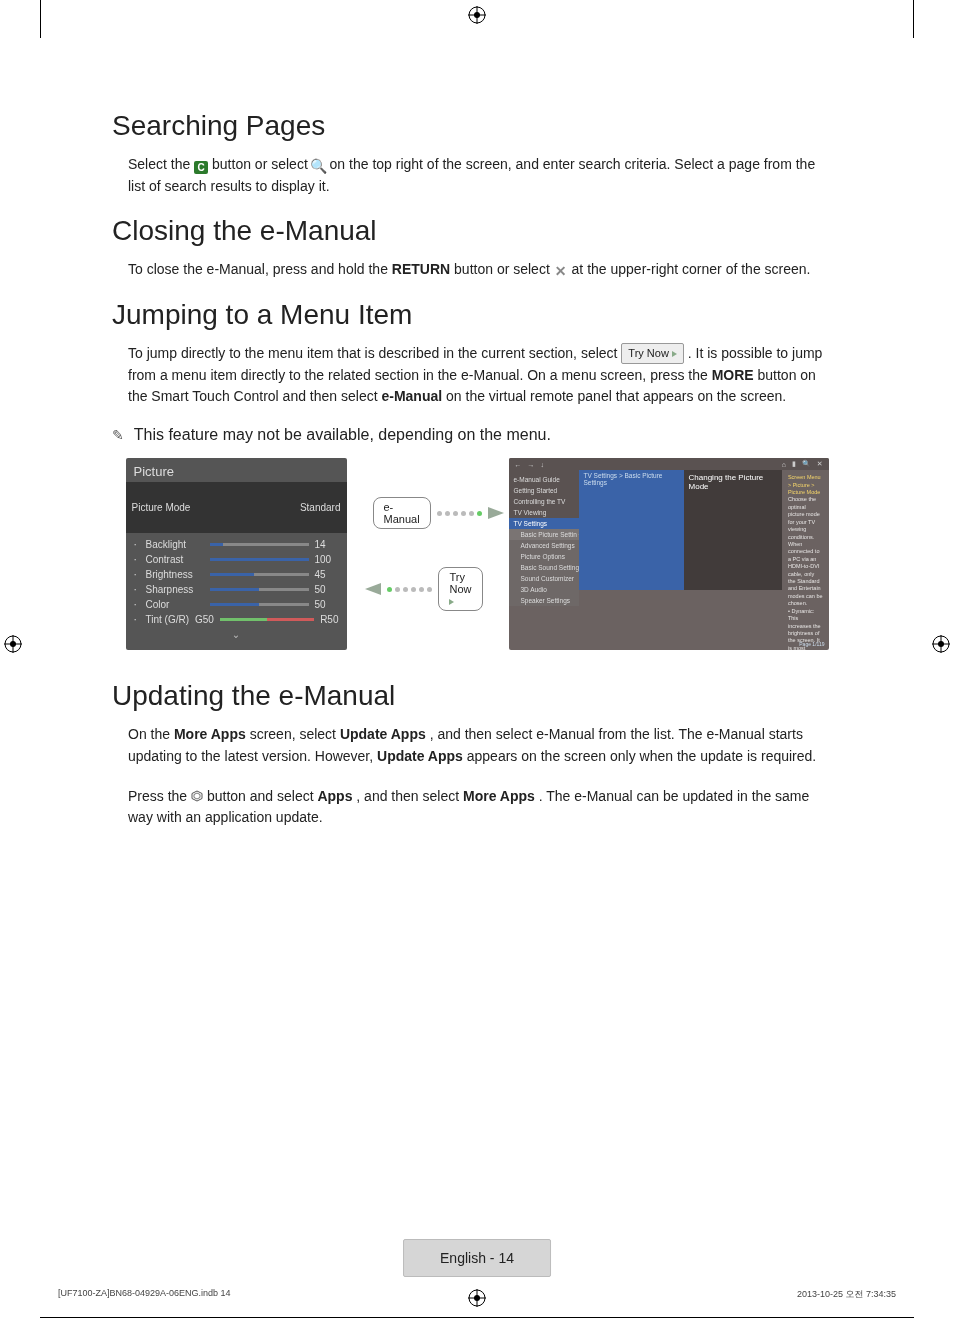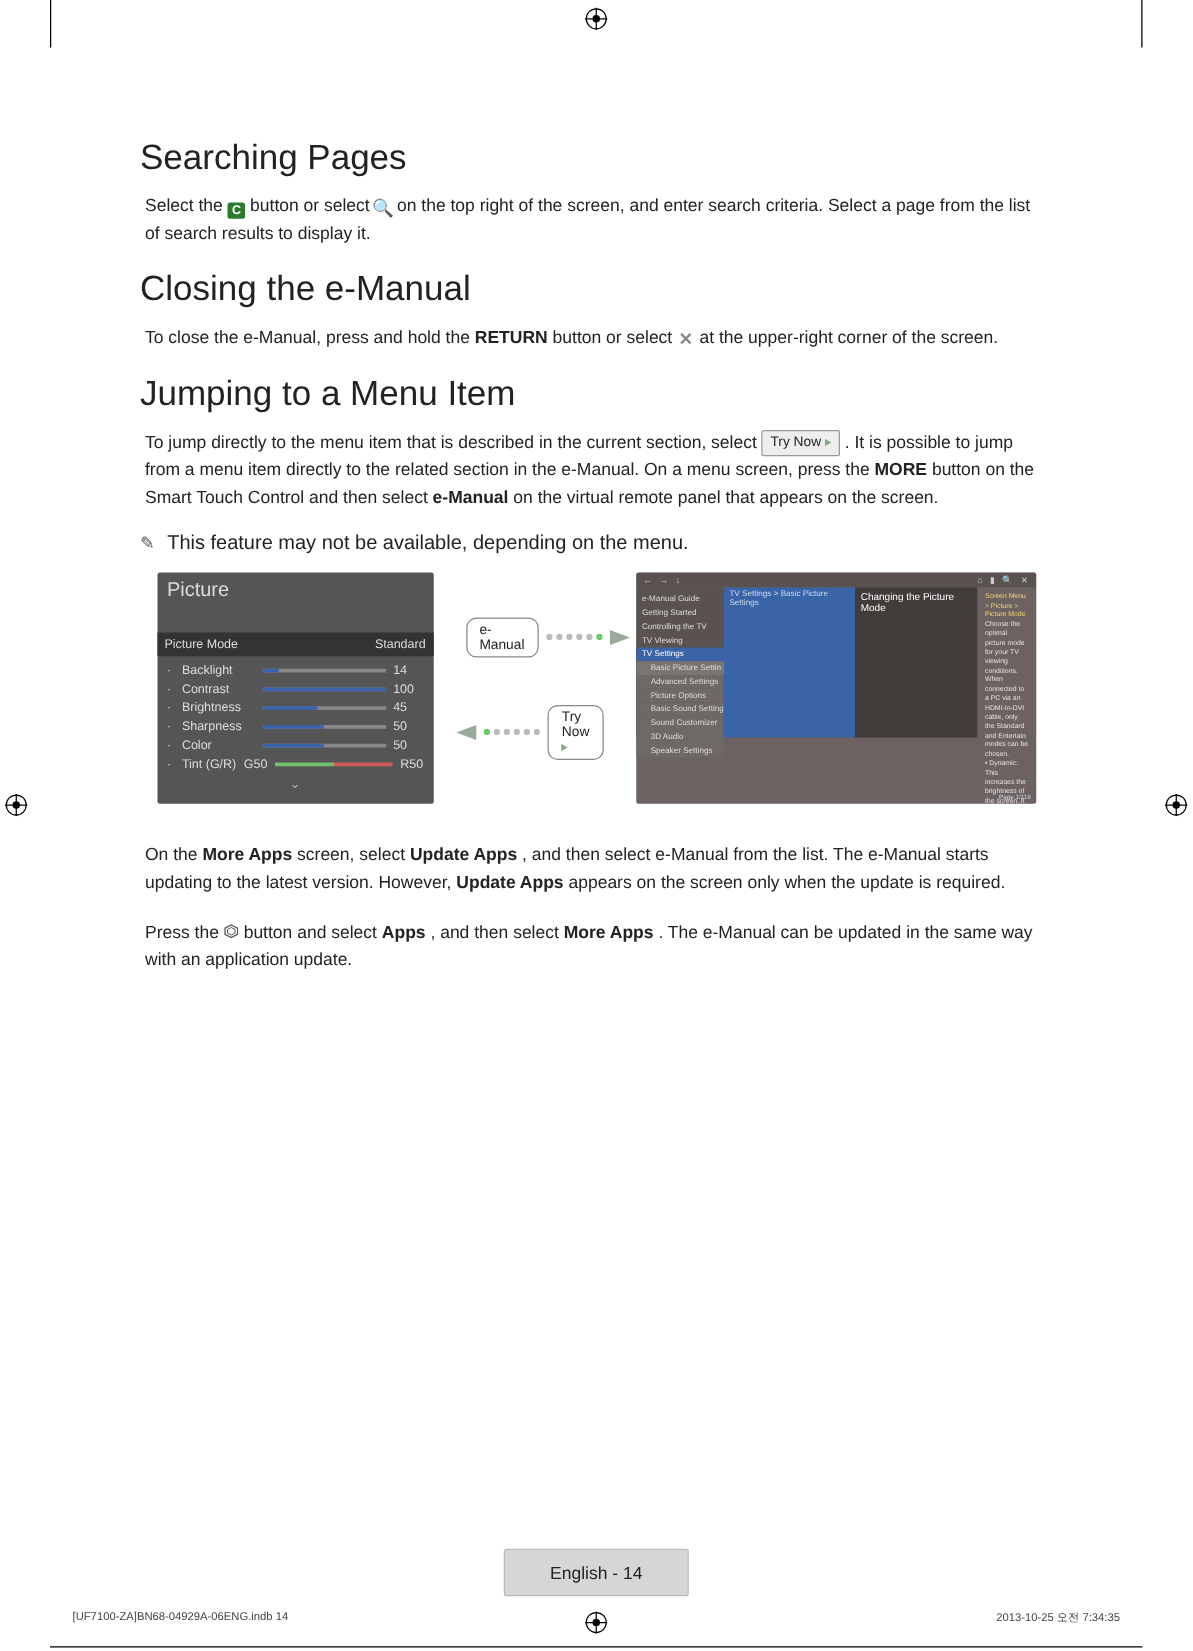--- a/index.html
+++ b/index.html
@@ -5,36 +5,36 @@
   body{margin:0;background:#fff;font-family:Arial,Helvetica,sans-serif;color:#222}
   .sheet{width:954px;height:1321px;margin:0 auto;position:relative;box-sizing:border-box}
   .regmark{position:absolute}
   .reg-cross{width:18px;height:18px}
   .reg-cross svg{display:block}
   .crop-top-l{position:absolute;left:40px;top:0;height:38px;border-left:1px solid #000}
   .crop-top-r{position:absolute;right:40px;top:0;height:38px;border-left:1px solid #000}
   .crop-bot{position:absolute;left:40px;bottom:3px;right:40px;border-top:1px solid #000}
   .content{position:absolute;left:112px;right:112px;top:110px}
   h2{font-size:28px;font-weight:400;margin:0 0 12px}
-  p{font-size:14px;line-height:1.55;margin:0 4px 18px}
+  p{font-size:14px;line-height:1.55;margin:0 16px 18px}
   .note{font-size:16px;margin:4px 0 14px}
   .note::before{content:"✎";font-size:14px;margin-right:10px;color:#555}
   .ibox{display:inline-flex;align-items:center;justify-content:center;width:14px;height:13px;vertical-align:-2px}
   .c-btn{background:#2c7a2c;color:#fff;font-weight:bold;font-size:10px;border-radius:2px}
   .mag{color:#5b8db1}
   .xbtn{color:#888;font-weight:bold}
   .trybtn{display:inline-block;border:1px solid #999;background:#eee;border-radius:2px;padding:1px 6px;font-size:11px;vertical-align:1px}
   .trybtn .tri{display:inline-block;width:0;height:0;border-left:5px solid #8a8;border-top:3px solid transparent;border-bottom:3px solid transparent;margin-left:3px;vertical-align:0}
   .smarthub{width:12px;height:12px;vertical-align:-1px}
   .fig-row{display:flex;gap:26px;justify-content:center;margin:8px 0 30px}
 
   
   .tvpanel{width:205px;background:#555;color:#ddd;font-size:10px;padding:6px 8px 10px;border-radius:2px;position:relative}
-  .tvpanel .title{font-size:16px;margin-bottom:24px}
-  .tvpanel .hd{display:flex;justify-content:space-between;background:#333;padding:4px 6px;margin:0 -8px 4px}
+  .tvpanel .title{font-size:13px;margin-bottom:3px}
+  .tvpanel .hd{display:flex;justify-content:space-between;background:#333;padding:20px 6px;margin:0 -8px 4px}
   .slider{display:flex;align-items:center;gap:6px;padding:2px 0}
   .slider .lbl{width:58px}
   .slider .bar{flex:1;height:3px;background:#888;position:relative}
   .slider .bar::after{content:"";position:absolute;left:0;top:0;height:3px;background:#3a63a8}
   .slider .val{width:24px;}
   .s-bk .bar::after{width:14%}
   .s-ct .bar::after{width:100%}
   .s-bt .bar::after{width:45%}
   .s-sh .bar::after{width:50%}
   .s-cl .bar::after{width:50%}
@@ -263,20 +263,21 @@
               <div class="hl">Screen Menu &gt; Picture</div>
               <div class="hl">PDP 7550, LED 6400, 6800 and 7100 series</div>
               <div>Choose a Picture Mode and then select the following options to display a slide bar that allows the</div>
               <div class="foot">Page 1/119</div>
             </div>
           </div>
         </div>
       </div>
     </div>
 
+    <h2>Updating the e-Manual</h2>
     <p>
       <span>On the </span>
       <b>More Apps</b>
       <span> screen, select </span>
       <b>Update Apps</b>
       <span>, and then select e-Manual from the list. The e-Manual starts updating to the latest version. However, </span>
       <b>Update Apps</b>
       <span> appears on the screen only when the update is required.</span>
     </p>
     <p>

